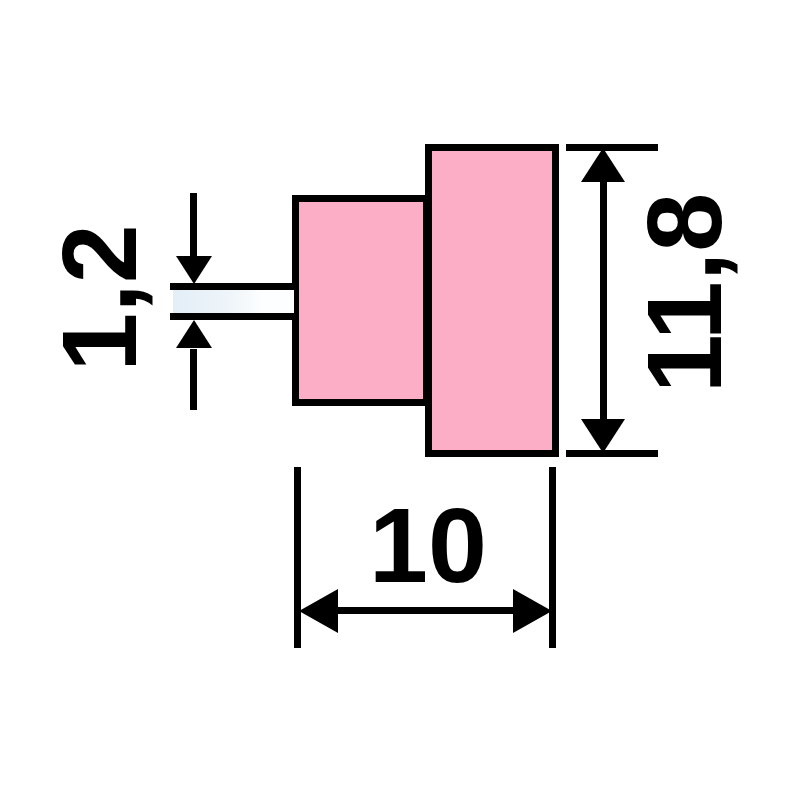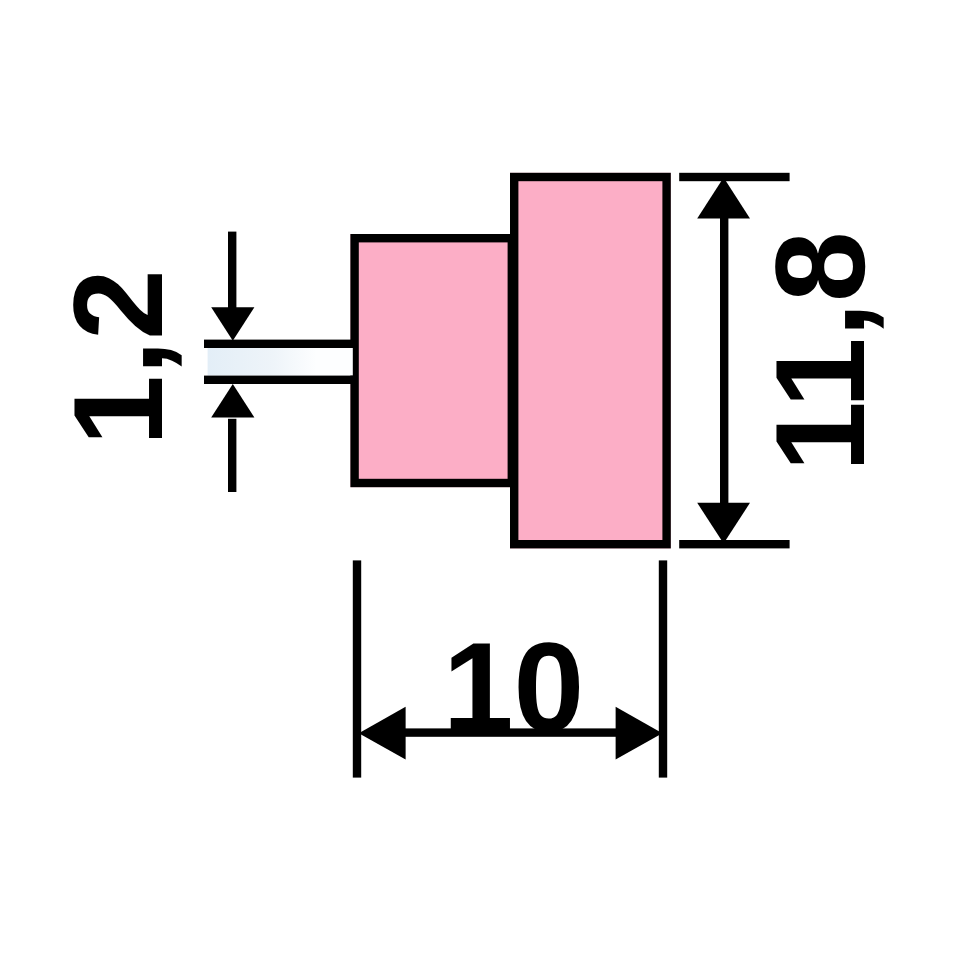--- a/index.html
+++ b/index.html
@@ -96,21 +96,21 @@
     height: 120px;
     line-height: 120px;
     text-align: center;
     font-size: 106px;
     font-weight: bold;
     color: #000000;
     white-space: nowrap;
   }
   #dim-slot-label   { left: -51px; top: 238px; transform: rotate(-90deg); }
   #dim-height-label { left: 534px; top: 233px; transform: rotate(-90deg); }
-  #dim-width-label  { left: 278px; top: 485px; margin-top: 28px; }
+  #dim-width-label  { left: 278px; top: 485px; }
 </style>
 </head>
 <body>
 
 <div class="canvas">
 
   <div id="flange-rect" class="part-rect"></div>
   <div id="wheel-rect" class="part-rect"></div>
 
   <div id="slot-fill"></div>

